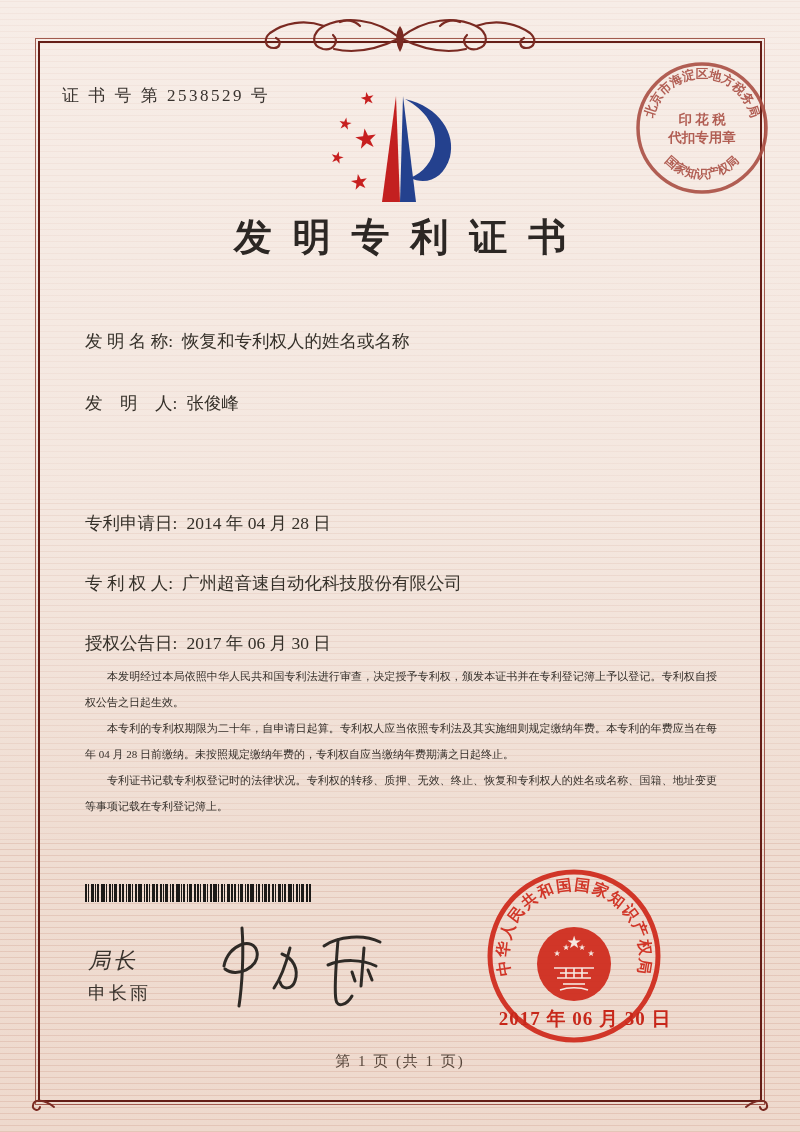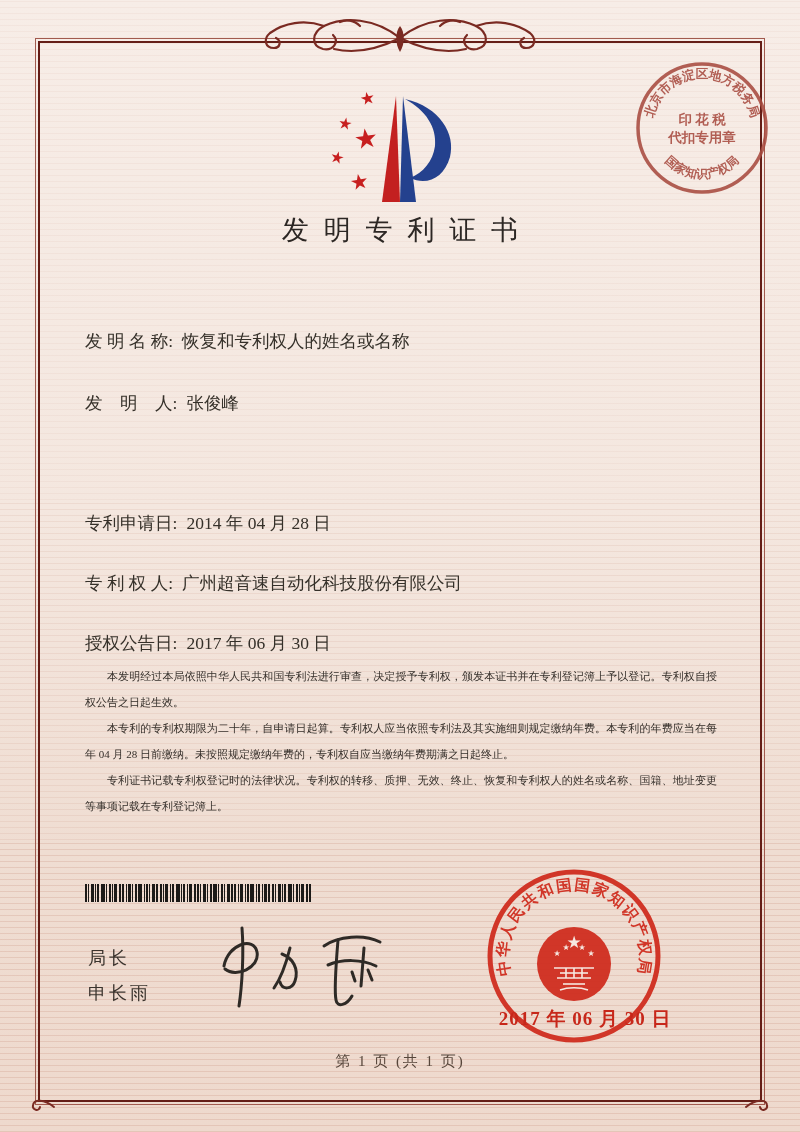--- a/index.html
+++ b/index.html
@@ -19,31 +19,31 @@
   .frame::before{content:"";position:absolute;inset:2px;border:2px solid #641d16;}
   .ornament{position:absolute;left:240px;top:12px;width:320px;height:52px;}
   .curl{position:absolute;width:26px;height:16px;}
   .curl-l{left:30px;top:1097px;}
   .curl-r{right:30px;top:1097px;transform:scale(-1,1);}
   
   .cert-no{position:absolute;left:62px;top:84px;font-size:17px;letter-spacing:2.5px;color:#38322e;}
   .logo{position:absolute;left:330px;top:90px;width:140px;height:118px;}
   .logo .star{position:absolute;color:#c71f1f;line-height:1;}
   .title{position:absolute;left:0;top:212px;width:100%;text-align:center;
-         font-size:27px;font-weight:400;letter-spacing:.55em;text-indent:.55em;color:#2c2724;}
+         font-size:38px;font-weight:700;letter-spacing:.55em;text-indent:.55em;color:#2c2724;}
   
   .field{position:absolute;left:85px;font-size:17.5px;color:#353029;white-space:nowrap;}
   .f-val{margin-left:9px;}
   
   .paras{position:absolute;left:85px;top:663px;width:632px;}
   .paras p{margin:0;font-size:11px;line-height:26px;text-align:justify;text-indent:2em;color:#352f2a;}
   
   .barcode{position:absolute;left:85px;top:884px;width:236px;height:18px;display:flex;align-items:stretch;}
   .barcode div{background:#1c1a18;}
-  .director-title{position:absolute;left:88px;top:946px;font-size:18px;letter-spacing:3px;color:#3a332d;}
+  .director-title{position:absolute;left:88px;top:946px;font-size:22px;letter-spacing:3px;color:#3a332d;font-style:italic;}
   .director-name{position:absolute;left:88px;top:981px;font-size:18px;letter-spacing:3px;color:#3a332d;}
   .signature{position:absolute;left:208px;top:920px;width:210px;height:92px;}
   .footer{position:absolute;left:0;top:1052px;width:100%;text-align:center;
           font-size:15px;letter-spacing:2px;color:#57463b;}
   
   .tax-stamp{position:absolute;left:630px;top:56px;width:144px;height:144px;opacity:.88;}
   .seal{position:absolute;left:482px;top:864px;width:184px;height:184px;opacity:.93;}
   .seal-date{position:absolute;left:478px;top:1006px;width:214px;text-align:center;
              font-size:19px;font-weight:700;color:#c7271a;letter-spacing:1px;white-space:nowrap;}
   svg{display:block;}
@@ -71,20 +71,21 @@
     </g>
   </svg>
 
   <svg class="curl curl-l" viewBox="0 0 26 16">
     <path d="M24,10 C14,2 4,2 3,8 C2,13 9,15 10,10" stroke="#7a2a22" stroke-width="2" fill="none" stroke-linecap="round"></path>
   </svg>
   <svg class="curl curl-r" viewBox="0 0 26 16">
     <path d="M24,10 C14,2 4,2 3,8 C2,13 9,15 10,10" stroke="#7a2a22" stroke-width="2" fill="none" stroke-linecap="round"></path>
   </svg>
 
+  <div class="cert-no">证 书 号 第 2538529 号</div>
 
   <div class="logo">
     <span class="star" style="left:30px;top:0;font-size:17px;transform:rotate(-12deg)">★</span>
     <span class="star" style="left:8px;top:26px;font-size:16px;transform:rotate(10deg)">★</span>
     <span class="star" style="left:24px;top:36px;font-size:27px;transform:rotate(-8deg)">★</span>
     <span class="star" style="left:0;top:60px;font-size:16px;transform:rotate(14deg)">★</span>
     <span class="star" style="left:20px;top:82px;font-size:21px;transform:rotate(-10deg)">★</span>
     <svg width="140" height="118" viewBox="0 0 140 118">
       <polygon points="66,6 52,112 70,112" fill="#c32020"></polygon>
       <polygon points="73,6 70,112 86,112" fill="#24418e"></polygon>

